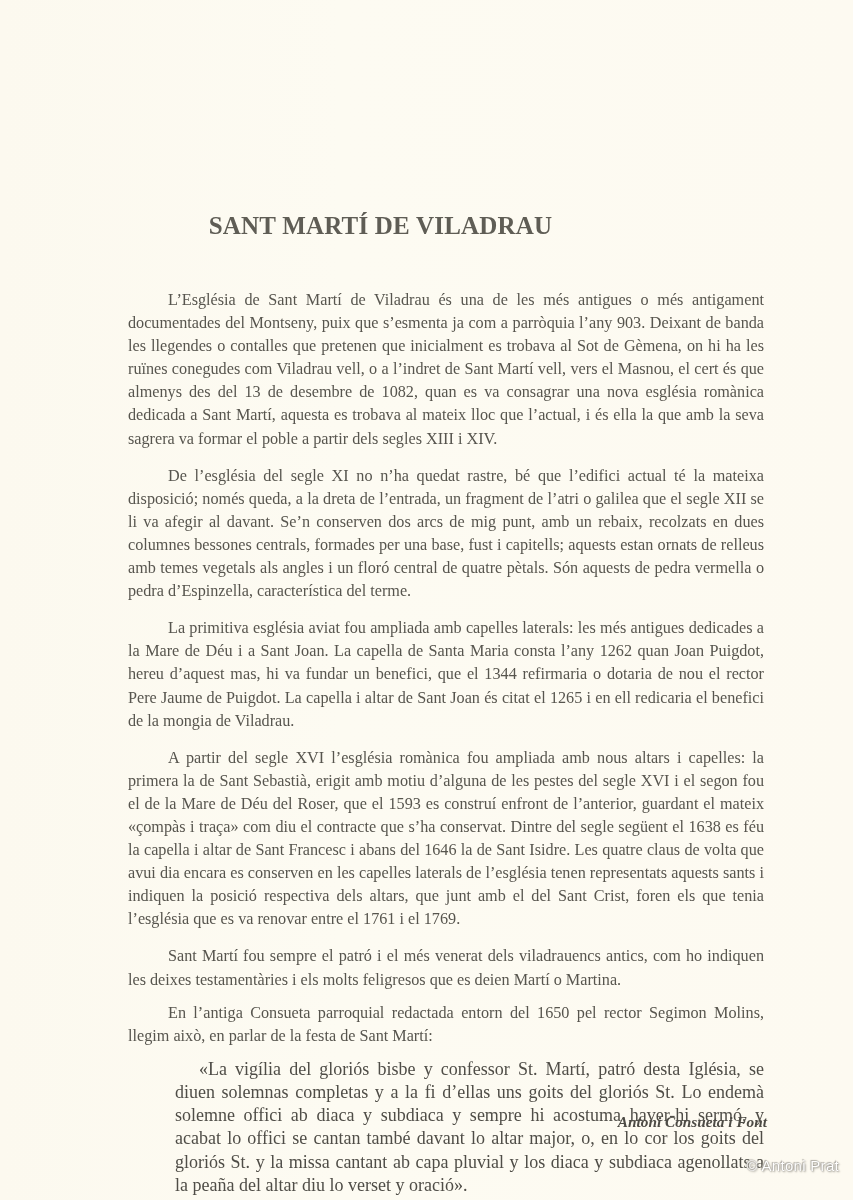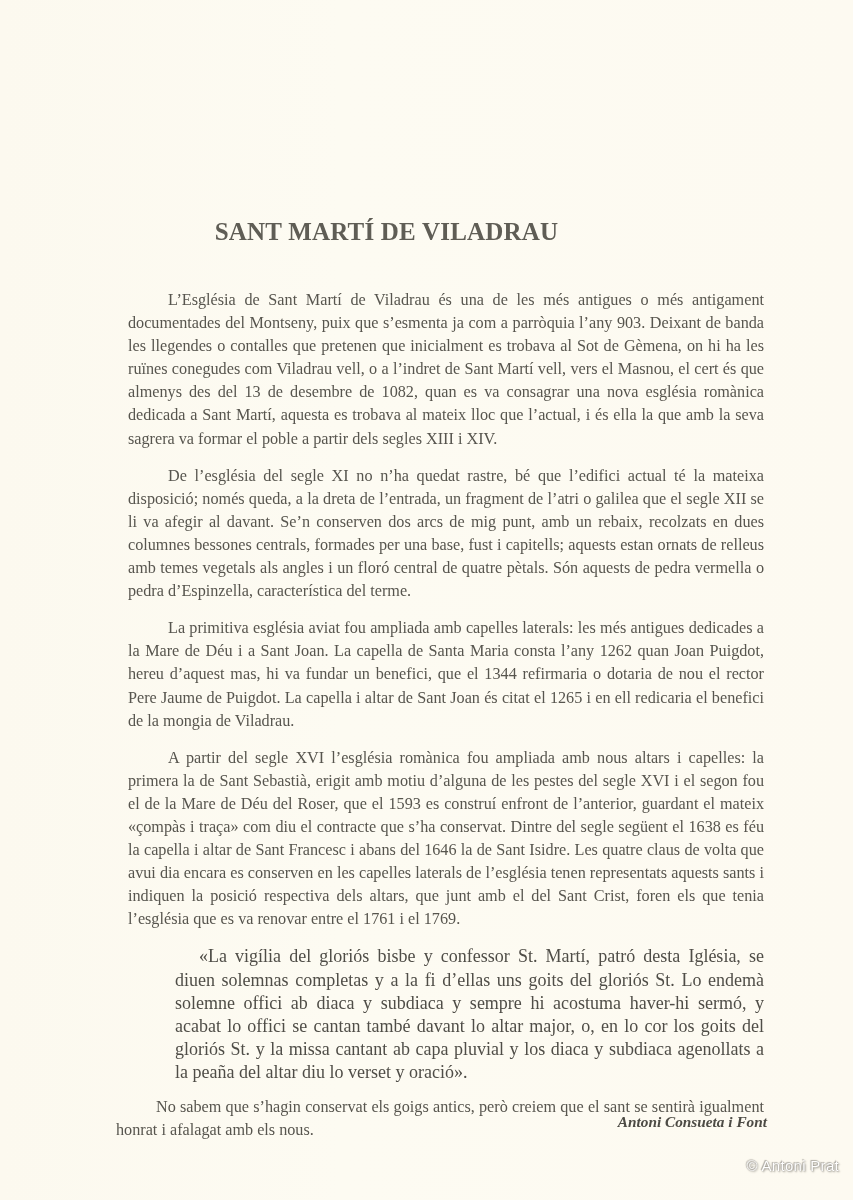--- a/index.html
+++ b/index.html
@@ -24,21 +24,21 @@
     .title {
       position: absolute;
       top: 212px;
       left: 0;
       width: 761px;
       text-align: center;
       font-weight: bold;
       font-size: 25px;
       letter-spacing: 0.2px;
       color: #5f5d55;
-      margin: 6px;
+      margin: 0;
     }
     .body-text {
       position: absolute;
       left: 116px;
       width: 648px;
       top: 289px;
       font-size: 16.2px;
       line-height: 23.1px;
       text-align: justify;
       color: #57554e;
@@ -86,19 +86,21 @@
 <body>
 
 <div class="page">
   <h1 class="title">SANT MARTÍ DE VILADRAU</h1>
 
   <div class="body-text">
     <p>L’Església de Sant Martí de Viladrau és una de les més antigues o més antigament documentades del Montseny, puix que s’esmenta ja com a parròquia l’any 903. Deixant de banda les llegendes o contalles que pretenen que inicialment es trobava al Sot de Gèmena, on hi ha les ruïnes conegudes com Viladrau vell, o a l’indret de Sant Martí vell, vers el Masnou, el cert és que almenys des del 13 de desembre de 1082, quan es va consagrar una nova església romànica dedicada a Sant Martí, aquesta es trobava al mateix lloc que l’actual, i és ella la que amb la seva sagrera va formar el poble a partir dels segles XIII i XIV.</p>
     <p>De l’església del segle XI no n’ha quedat rastre, bé que l’edifici actual té la mateixa disposició; només queda, a la dreta de l’entrada, un fragment de l’atri o galilea que el segle XII se li va afegir al davant. Se’n conserven dos arcs de mig punt, amb un rebaix, recolzats en dues columnes bessones centrals, formades per una base, fust i capitells; aquests estan ornats de relleus amb temes vegetals als angles i un floró central de quatre pètals. Són aquests de pedra vermella o pedra d’Espinzella, característica del terme.</p>
     <p>La primitiva església aviat fou ampliada amb capelles laterals: les més antigues dedicades a la Mare de Déu i a Sant Joan. La capella de Santa Maria consta l’any 1262 quan Joan Puigdot, hereu d’aquest mas, hi va fundar un benefici, que el 1344 refirmaria o dotaria de nou el rector Pere Jaume de Puigdot. La capella i altar de Sant Joan és citat el 1265 i en ell redicaria el benefici de la mongia de Viladrau.</p>
     <p>A partir del segle XVI l’església romànica fou ampliada amb nous altars i capelles: la primera la de Sant Sebastià, erigit amb motiu d’alguna de les pestes del segle XVI i el segon fou el de la Mare de Déu del Roser, que el 1593 es construí enfront de l’anterior, guardant el mateix «çompàs i traça» com diu el contracte que s’ha conservat. Dintre del segle següent el 1638 es féu la capella i altar de Sant Francesc i abans del 1646 la de Sant Isidre. Les quatre claus de volta que avui dia encara es conserven en les capelles laterals de l’església tenen representats aquests sants i indiquen la posició respectiva dels altars, que junt amb el del Sant Crist, foren els que tenia l’església que es va renovar entre el 1761 i el 1769.</p>
+    <p class="after-tight">Sant Martí fou sempre el patró i el més venerat dels viladrauencs antics, com ho indiquen les deixes testamentàries i els molts feligresos que es deien Martí o Martina.</p>
+    <p class="after-tight">En l’antiga Consueta parroquial redactada entorn del 1650 pel rector Segimon Molins, llegim això, en parlar de la festa de Sant Martí:</p>
     <div class="quote">«La vigília del gloriós bisbe y confessor St. Martí, patró desta Iglésia, se diuen solemnas completas y a la fi d’ellas uns goits del gloriós St. Lo endemà solemne offici ab diaca y subdiaca y sempre hi acostuma haver-hi sermó, y acabat lo offici se cantan també davant lo altar major, o, en lo cor los goits del gloriós St. y la missa cantant ab capa pluvial y los diaca y subdiaca agenollats a la peaña del altar diu lo verset y oració».</div>
     <p class="closing">No sabem que s’hagin conservat els goigs antics, però creiem que el sant se sentirà igualment honrat i afalagat amb els nous.</p>
   </div>
 
   <div class="signature">Antoni Consueta i Font</div>
   <div class="watermark">© Antoni Prat</div>
 </div>
 
 </body></html>

